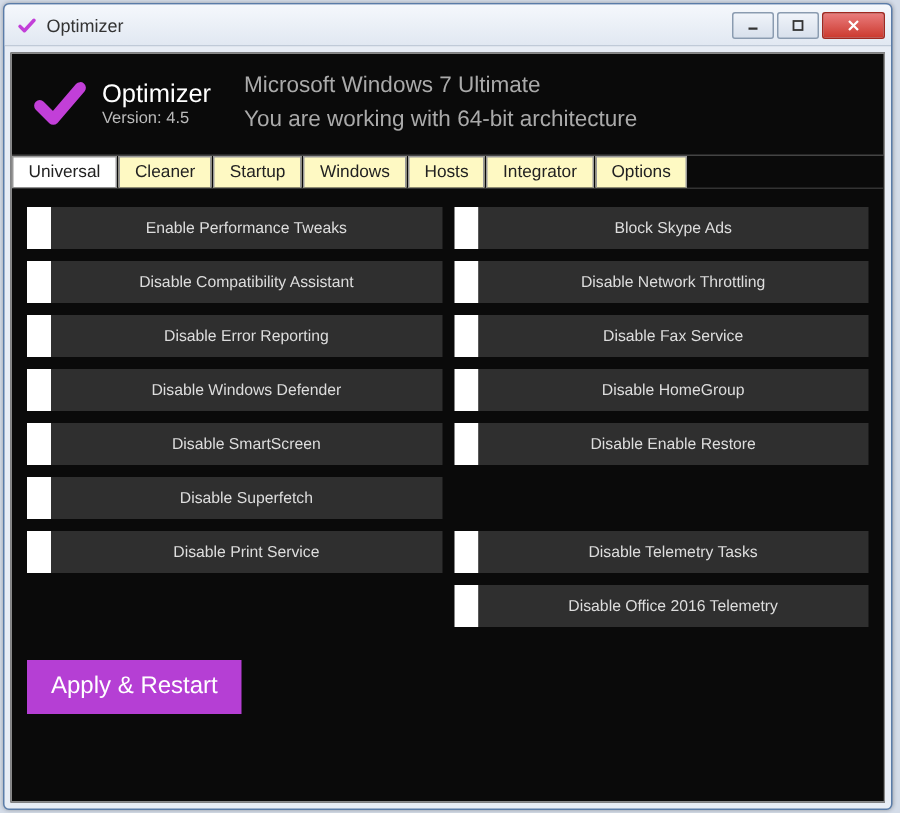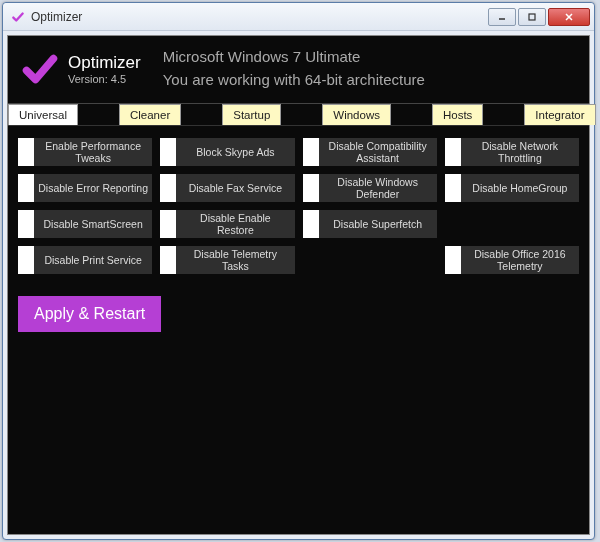--- a/index.html
+++ b/index.html
@@ -11,25 +11,25 @@
 .winbtns { display:flex; gap:2px; }
 .winbtn { width:28px; height:18px; border:1px solid #8a9bb0; border-radius:2px; display:flex; align-items:center; justify-content:center; font-size:10px; background:linear-gradient(#f0f4fa,#d8e0ec); cursor:pointer; }
 .winbtn.close { background:linear-gradient(#e97c7c,#cc3a2f); border-color:#a02820; color:#fff; width:42px; }
 .client { flex:1; background:#0a0a0a; display:flex; flex-direction:column; margin:4px; border:1px solid #888; }
 .header { display:flex; align-items:center; padding:10px 14px 12px; border-bottom:1px solid #444; }
 .logo { width:36px; height:36px; margin-right:10px; }
 .hleft { color:#fff; margin-right:22px; }
 .appname { font-size:17px; font-weight:400; color:#fff; }
 .ver { font-size:11px; color:#bbb; }
 .hright { color:#aaa; font-size:15px; line-height:1.5; }
-.tabs { display:flex; background:#0a0a0a; border-bottom:1px solid #333;gap:40px; }
+.tabs { display:flex; background:#0a0a0a; border-bottom:1px solid #333; }
 .tab { padding:4px 10px; font-size:11.5px; background:#fef9c3; color:#222; border:1px solid #999; border-bottom:none; margin-right:1px; cursor:pointer; }
 .tab.active { background:#fff; font-weight:400; }
 .content { flex:1; padding:12px 10px; background:#0a0a0a; }
-.grid { display:grid; grid-template-columns:repeat(4,1fr); gap:8px 8px; }
+.grid { display:grid; grid-template-columns:repeat(2,1fr); gap:8px 8px; }
 .opt { display:flex; align-items:stretch; }
 .chk { width:16px; height:28px; background:#fff; border:none; flex-shrink:0; cursor:pointer; }
 .optlbl { flex:1; height:28px; background:#2f2f2f; color:#ddd; font-size:10.5px; display:flex; align-items:center; justify-content:center; padding:0 4px; text-align:center; cursor:pointer; }
 .apply { margin-top:14px; background:#b53fd4; color:#fff; border:none; padding:9px 16px; font-size:16px; cursor:pointer; }
 .check { stroke:#c23fd8; stroke-width:4; fill:none; stroke-linecap:round; stroke-linejoin:round; }
 </style>
 </head>
 <body>
 
 <div class="window">

